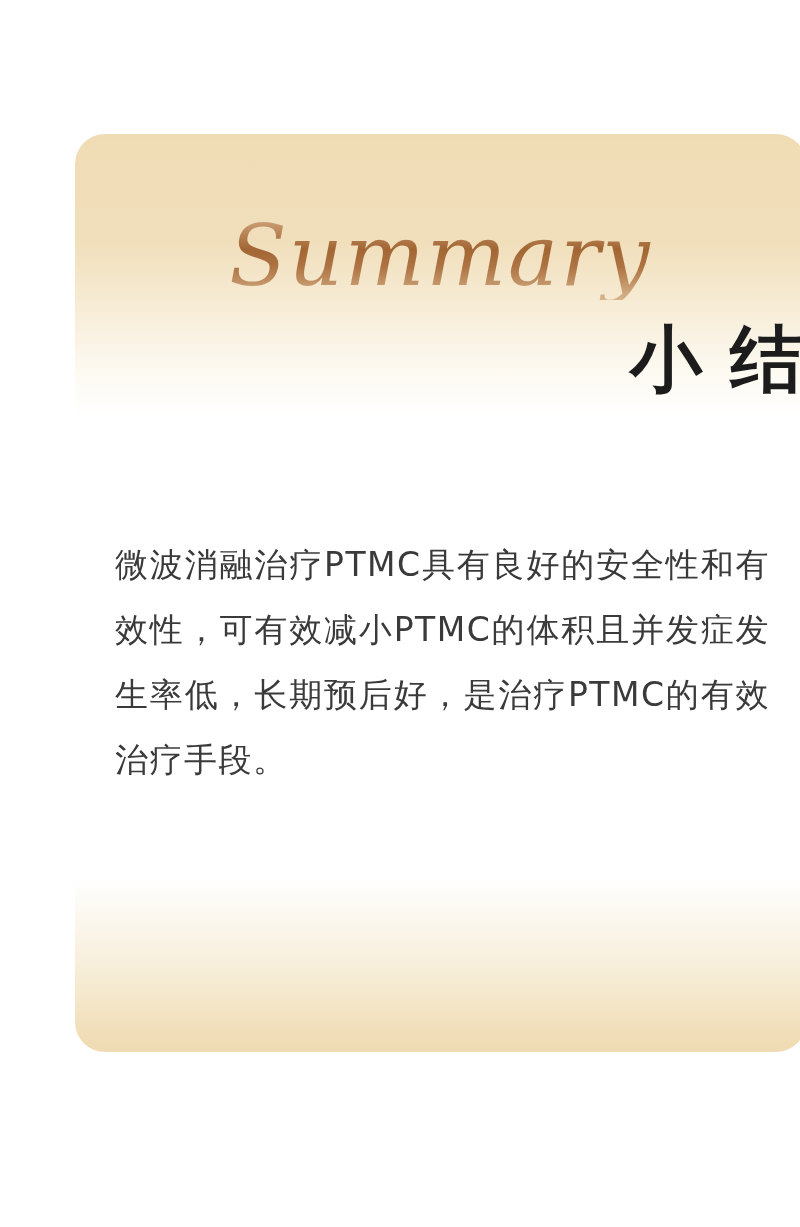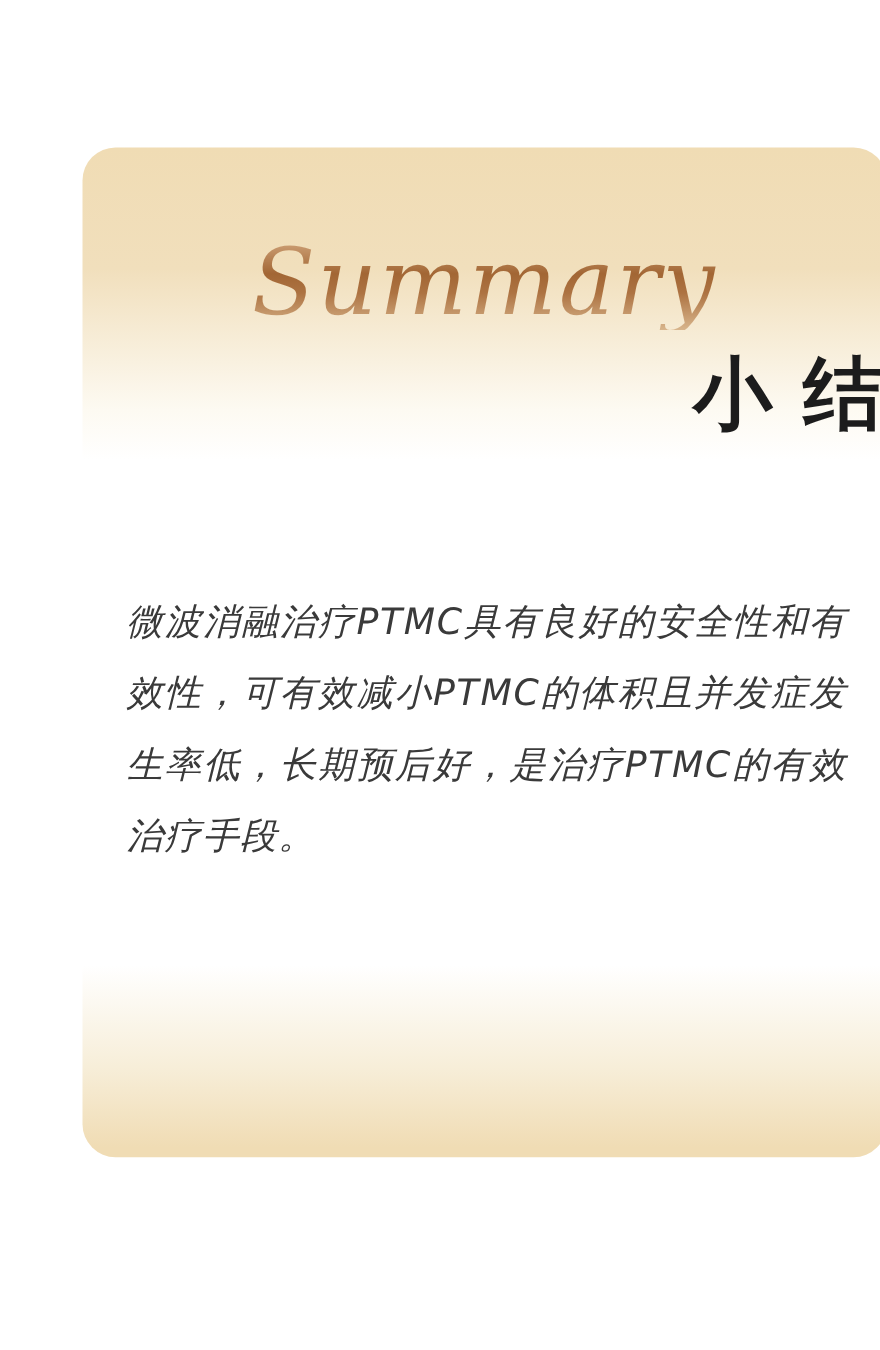--- a/index.html
+++ b/index.html
@@ -70,21 +70,20 @@
     left: 40px;
     top: 398px;
     width: 655px;
     font-family: "DejaVu Sans", "Liberation Sans", sans-serif;
     font-size: 33px;
     line-height: 65px;
     letter-spacing: 1.5px;
     color: #3a3a3a;
     text-align: justify;
     text-justify: inter-ideograph;
-    font-style: italic;
   }
 </style>
 </head>
 <body>
 
 <div class="page">
   <div class="summary-card">
     <div class="title-en">Summary</div>
     <div class="title-zh">小 结</div>
     <div class="body-paragraph">微波消融治疗PTMC具有良好的安全性和有效性，可有效减小PTMC的体积且并发症发生率低，长期预后好，是治疗PTMC的有效治疗手段。</div>

